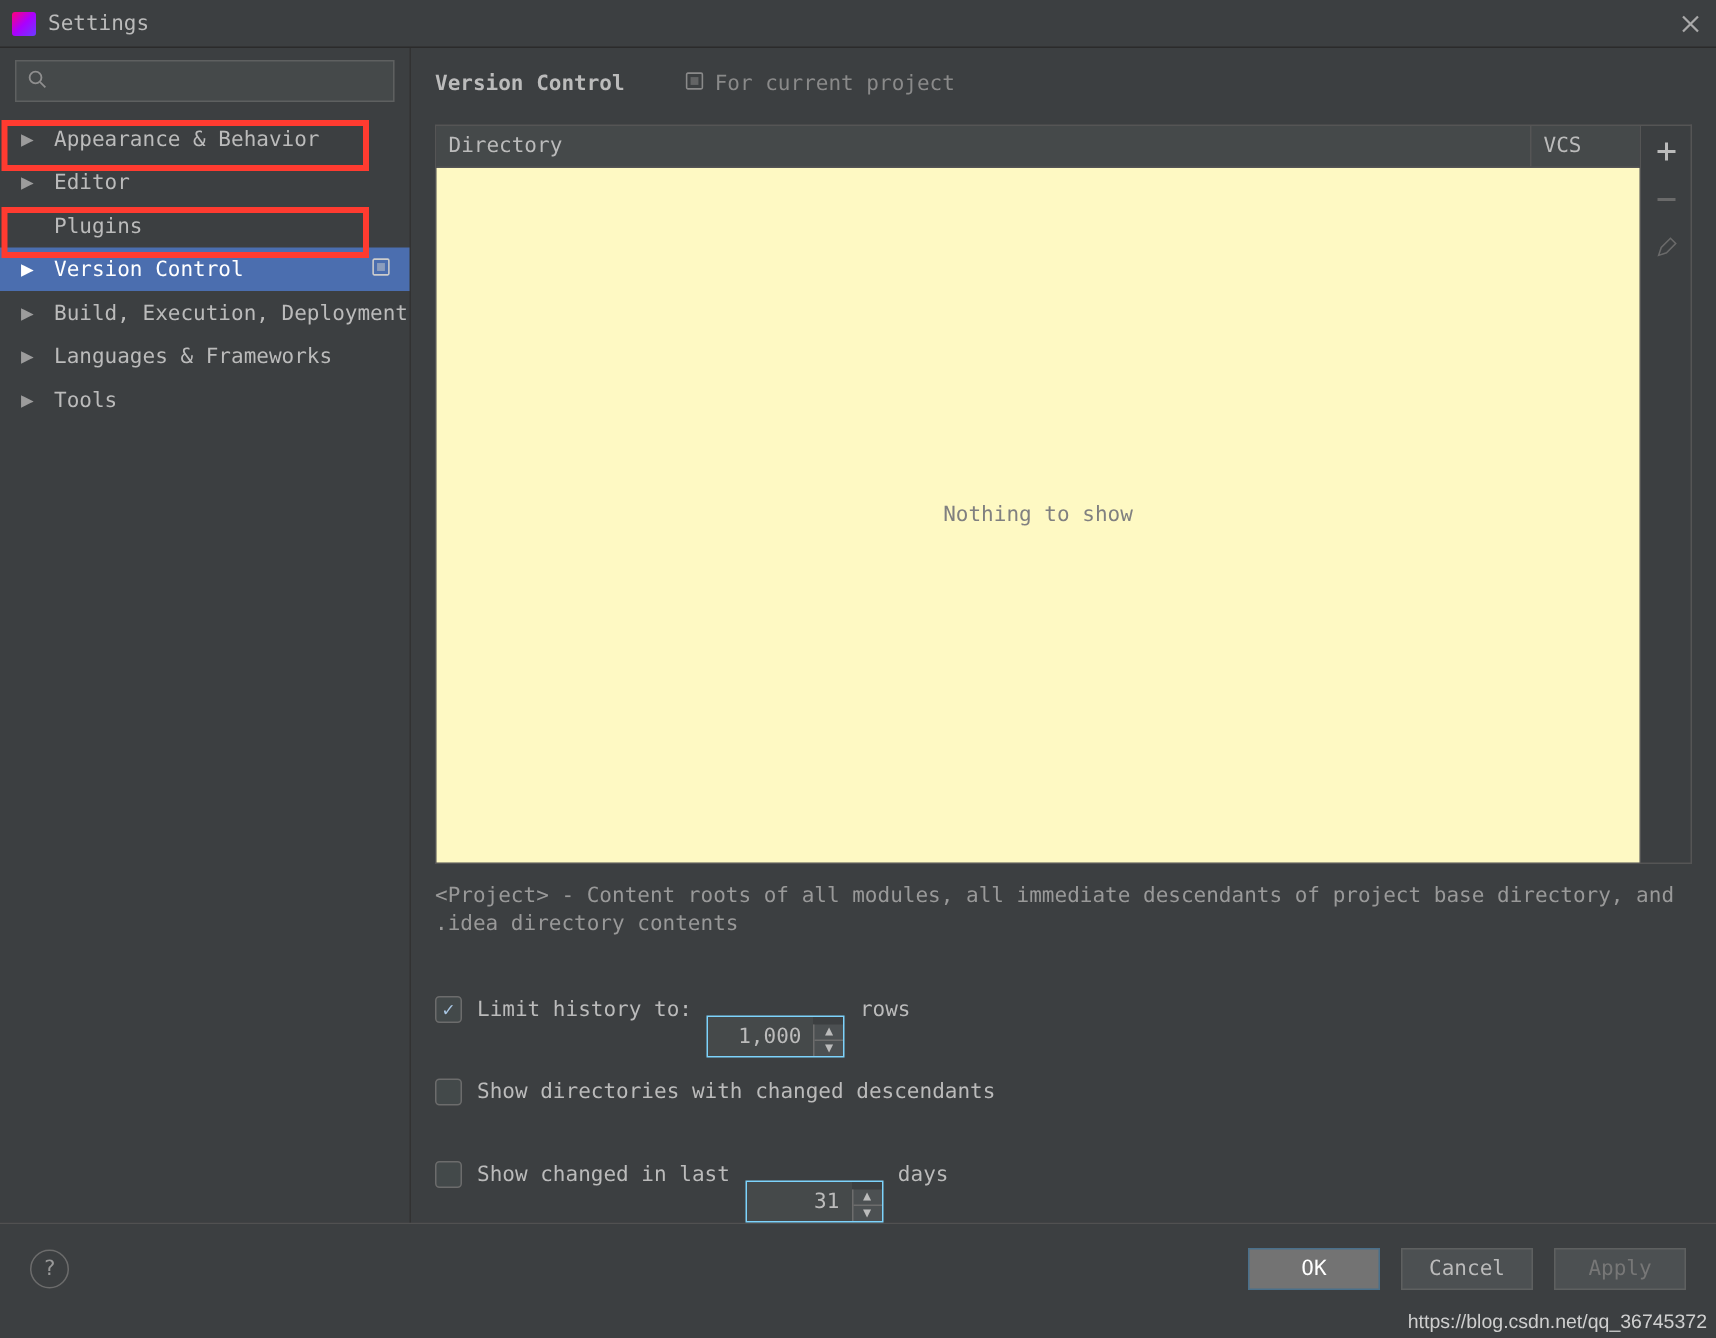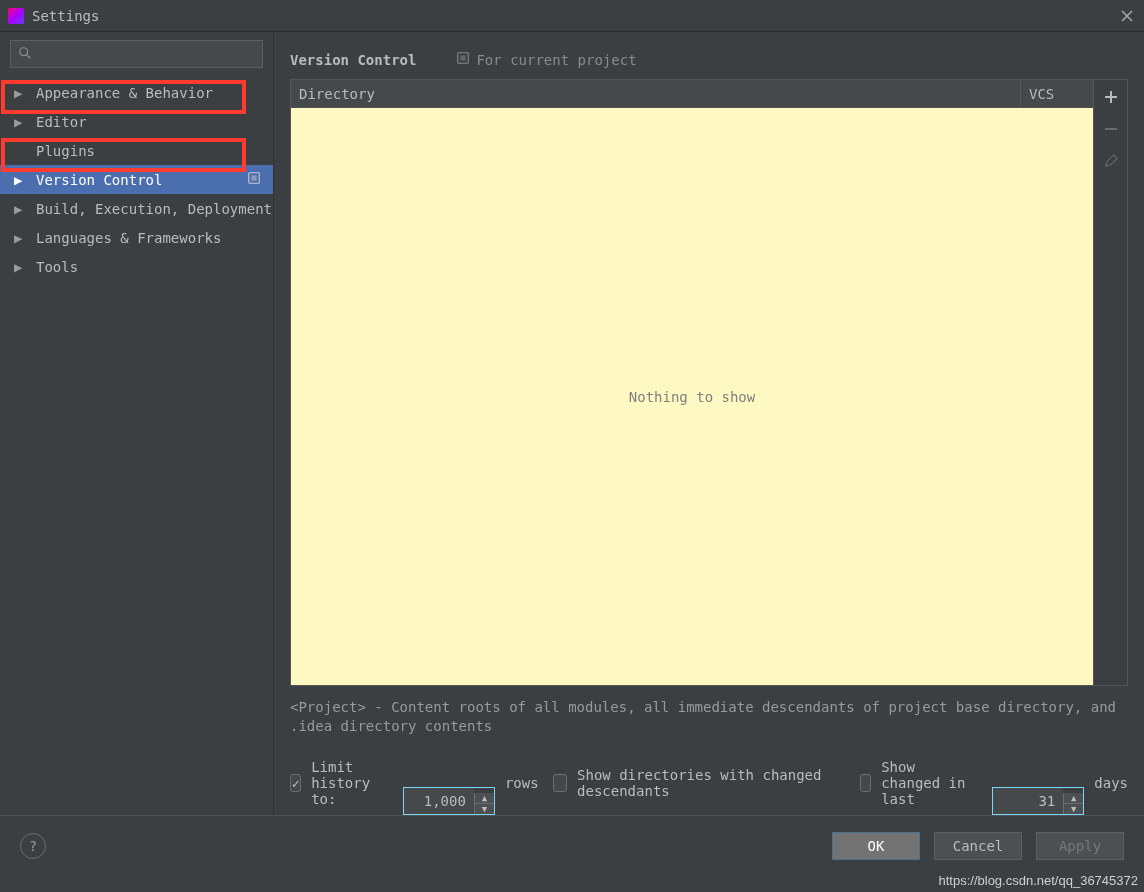--- a/index.html
+++ b/index.html
@@ -94,21 +94,21 @@
   }
   .content-header {
     display: flex; align-items: center; gap: 40px;
     height: 36px;
   }
   .content-title { font-weight: bold; color: #bbbbbb; }
   .for-project { color: #8a8a8a; display: flex; align-items: center; gap: 6px; }
 
   .table-area {
     display: flex; gap: 0;
-    margin-top: 2px;
+    margin-top: 12px;
     height: 620px;
   }
   .table-wrap {
     flex: 1; display: flex; flex-direction: column;
     border: 1px solid #555555;
   }
   .thead {
     display: flex; height: 28px;
     background: #45494a;
     border-bottom: 1px solid #555555;
@@ -137,21 +137,21 @@
   .side-btn {
     width: 22px; height: 22px; display: flex; align-items: center; justify-content: center;
     color: #bbbbbb; cursor: pointer;
   }
   .side-btn.disabled { color: #6a6a6a; cursor: default; }
 
   .desc {
     margin-top: 12px; color: #999999; line-height: 1.4;
     font-size: 14px;
   }
-  .options { margin-top: 14px; display: flex; gap: 14px; }
+  .options { margin-top: 14px; display: flex; flex-direction: column; gap: 14px; }
   .opt-row { display: flex; align-items: center; gap: 10px; }
   .cbox {
     width: 18px; height: 18px; border: 1px solid #6c6c6c;
     border-radius: 3px; display: inline-flex;
     align-items: center; justify-content: center;
     background: #43494a; cursor: pointer;
   }
   .cbox.checked::after {
     content: "✓"; color: #a9c6e4; font-size: 13px; font-weight: bold;
   }

